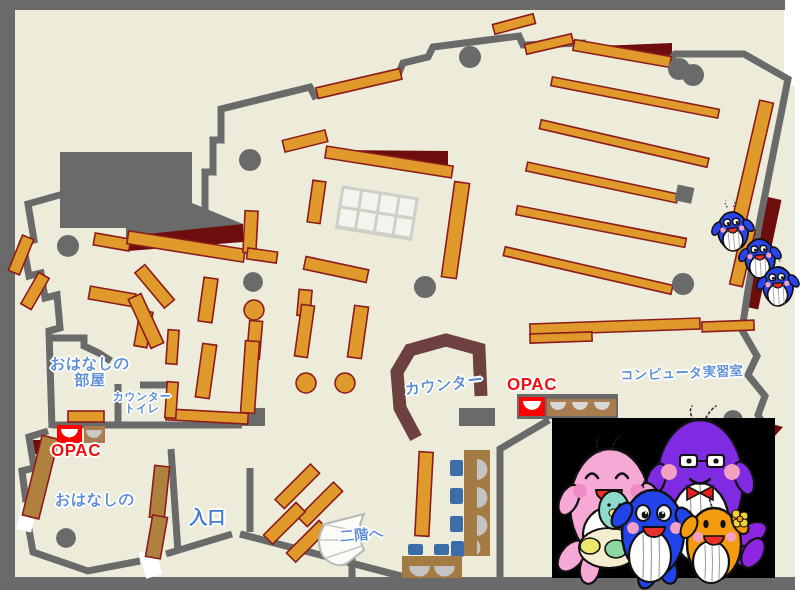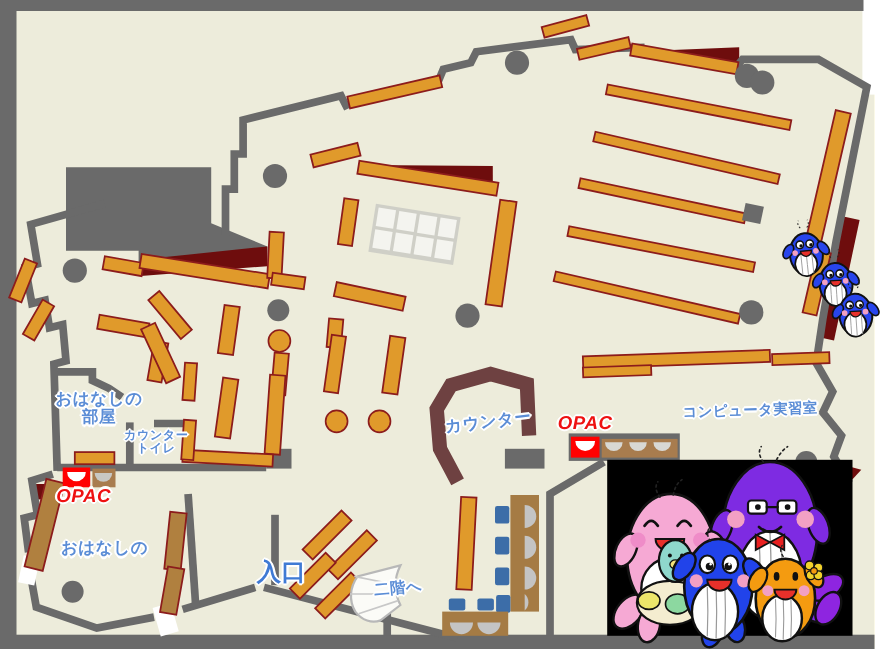--- a/index.html
+++ b/index.html
@@ -1,28 +1,28 @@
 <!DOCTYPE html>
 <html><head>
 <meta charset="utf-8">
 <style>
   html,body{margin:0;padding:0;background:#ffffff;}
-  #stage{position:relative;width:800px;height:590px;overflow:hidden;background:#fef9c3;
+  #stage{position:relative;width:800px;height:590px;overflow:hidden;background:#0f172a;
          font-family:"Liberation Sans",sans-serif;}
   #mapsvg{position:absolute;left:0;top:0;}
   .lbl{position:absolute;font-weight:bold;color:#5b8dd6;text-align:center;line-height:1.1;
        white-space:nowrap;letter-spacing:0.5px;
        text-shadow:-2px 0 0 #fff,2px 0 0 #fff,0 -2px 0 #fff,0 2px 0 #fff,
                    -1px -1px 0 #fff,1px -1px 0 #fff,-1px 1px 0 #fff,1px 1px 0 #fff;}
-  .lbl.red{color:#ee1111;font-style:italic;}
+  .lbl.red{color:#ee1111;}
   #lbl-ohanashi{left:38px;top:355px;width:104px;font-size:15px;}
   #lbl-kodomo{left:110px;top:390px;width:64px;font-size:11px;}
   #lbl-opac-left{left:46px;top:442px;width:60px;font-size:17px;}
   #lbl-joho{left:48px;top:491px;width:94px;font-size:15px;}
-  #lbl-iriguchi{left:176px;top:508px;width:64px;font-size:22px;color:#3f7ad4;margin-left:48px;}
+  #lbl-iriguchi{left:176px;top:508px;width:64px;font-size:18px;color:#3f7ad4;}
   #lbl-nikai{left:330px;top:527px;width:64px;font-size:14px;transform:rotate(-5deg);}
   #lbl-counter{left:396px;top:376px;width:96px;font-size:15px;transform:rotate(-7deg);}
   #lbl-opac-right{left:500px;top:376px;width:64px;font-size:17px;}
   #lbl-computer{left:610px;top:366px;width:144px;font-size:13px;transform:rotate(-2deg);}
 </style>
 </head>
 <body>
 
 <div id="stage">
 <svg id="mapsvg" width="800" height="590" viewBox="0 0 800 590">

